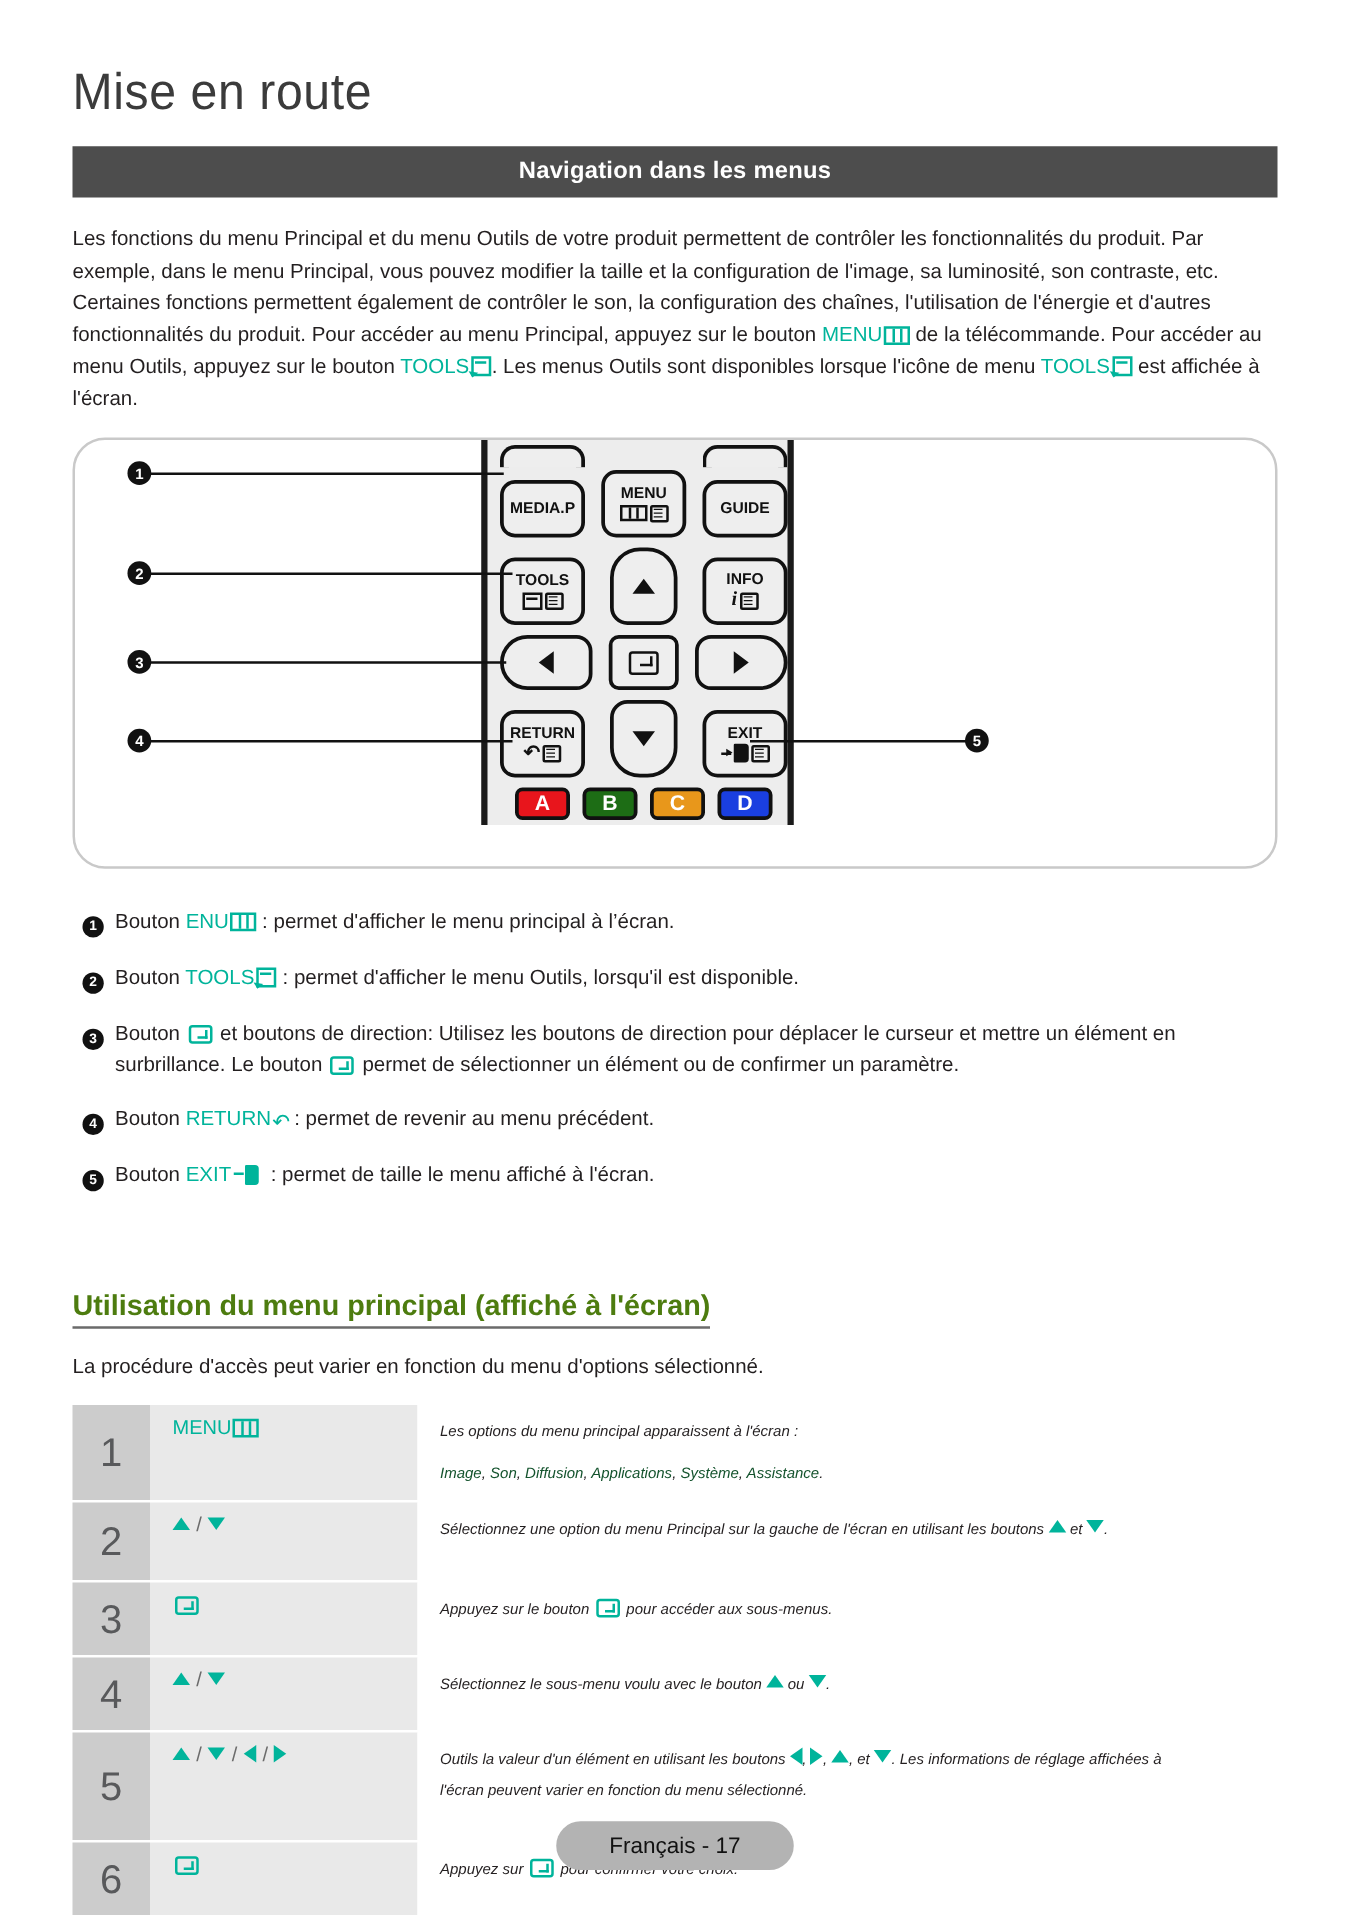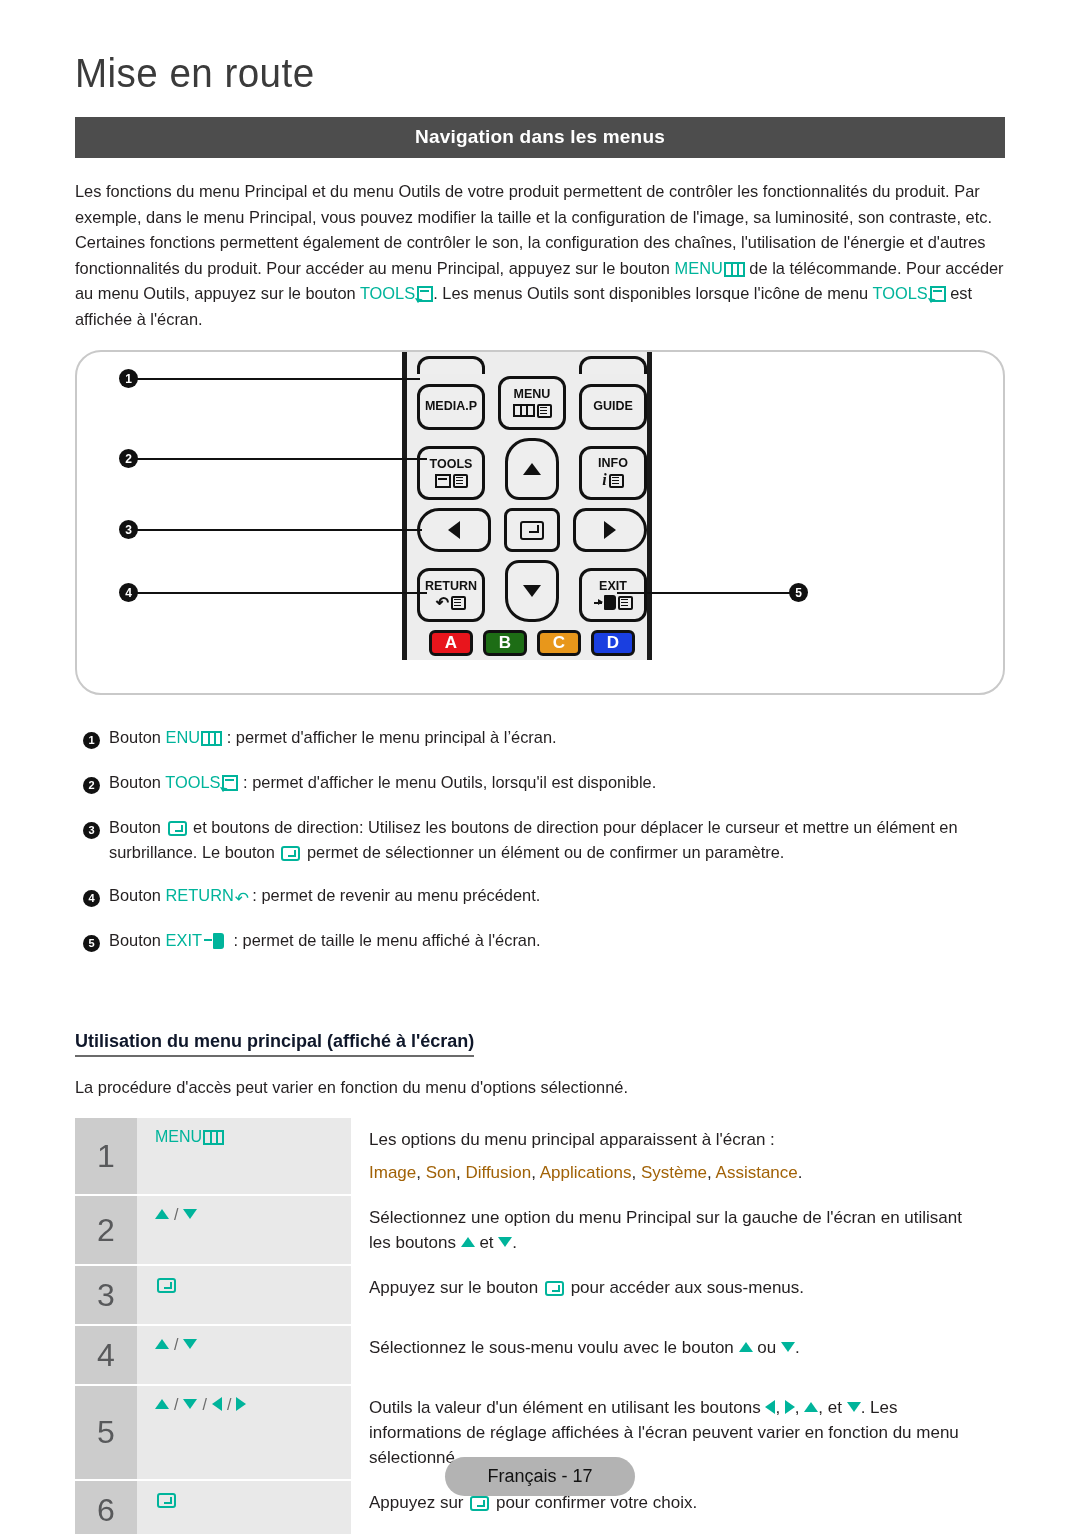--- a/index.html
+++ b/index.html
@@ -13,21 +13,21 @@
     font-family: "Liberation Sans", sans-serif;
     color: #231f20;
     position: relative;
     overflow: hidden;
   }
   .page {
     position: relative;
     width: 1080px;
     height: 1530px;
     box-sizing: border-box;
-    padding: 0 75px;
+    padding: 0 58px;
   }
 
   
   .chapter-title {
     font-size: 41px;
     font-weight: 300;
     letter-spacing: 0.5px;
     color: #3b3b3b;
     margin: 0;
     padding-top: 52px;
@@ -49,21 +49,21 @@
 
   
   .intro {
     margin-top: 21px;
     font-size: 16.4px;
     line-height: 25.5px;
     color: #231f20;
     text-align: left;
   }
   .teal { color: #00b49b; }
-  .ltblue { color: #a16207; }
+  .ltblue { color: #14532d; }
 
   
   .ic {
     display: inline-block;
     vertical-align: -3px;
     position: relative;
   }
   
   .ic-menu {
     width: 21px; height: 15px;
@@ -319,23 +319,23 @@
   .bnum-circle {
     display:inline-flex; align-items:center; justify-content:center;
     width:17px; height:17px; border-radius:50%;
     background:#111; color:#fff; font-size:11px; font-weight:bold;
   }
   .bullet .txt { flex: 1 1 auto; }
 
   
   .subhead {
     margin-top: 58px;
-    font-size: 18px;
+    font-size: 23px;
     font-weight: bold;
-    color: #0f172a;
+    color: #4d7c0f;
     border-bottom: 2px solid #6b6b6b;
     display: inline-block;
     padding-bottom: 3px;
   }
   .subpara {
     margin-top: 18px;
     font-size: 16.4px;
     line-height: 25px;
   }
 
@@ -358,24 +358,25 @@
   .steps .c-key {
     width: 196px;
     background: #e9e9e9;
     color: #00b49b;
     font-size: 16px;
     padding: 10px 0 10px 18px;
     vertical-align: top;
   }
   .steps .c-desc {
     background: #ffffff;
-    font-size: 17px;
+    font-size: 12px;
     line-height: 25px;
     padding: 9px 0 9px 18px;
     vertical-align: top;
+    font-style: italic;
   }
   .steps tr { height: 58px; }
   .arrow-t { display:inline-block; width:0;height:0;border-left:7px solid transparent;border-right:7px solid transparent;border-bottom:10px solid #00b49b; vertical-align: 1px;}
   .arrow-b { display:inline-block; width:0;height:0;border-left:7px solid transparent;border-right:7px solid transparent;border-top:10px solid #00b49b; vertical-align: 1px;}
   .arrow-l { display:inline-block; width:0;height:0;border-top:7px solid transparent;border-bottom:7px solid transparent;border-right:10px solid #00b49b; vertical-align: -1px;}
   .arrow-r { display:inline-block; width:0;height:0;border-top:7px solid transparent;border-bottom:7px solid transparent;border-left:10px solid #00b49b; vertical-align: -1px;}
   .sep { color:#6b6b6b; margin:0 5px; }
 
   
   .footer {

